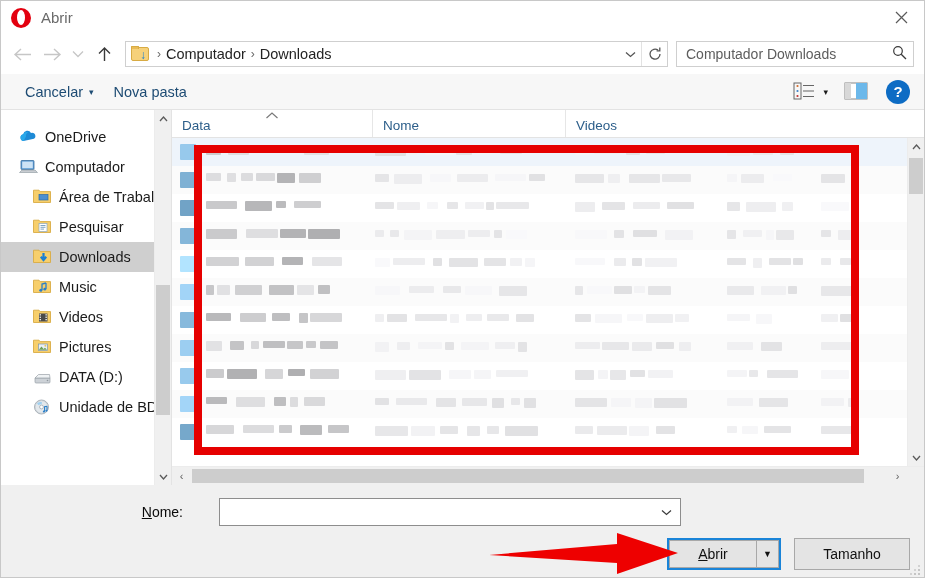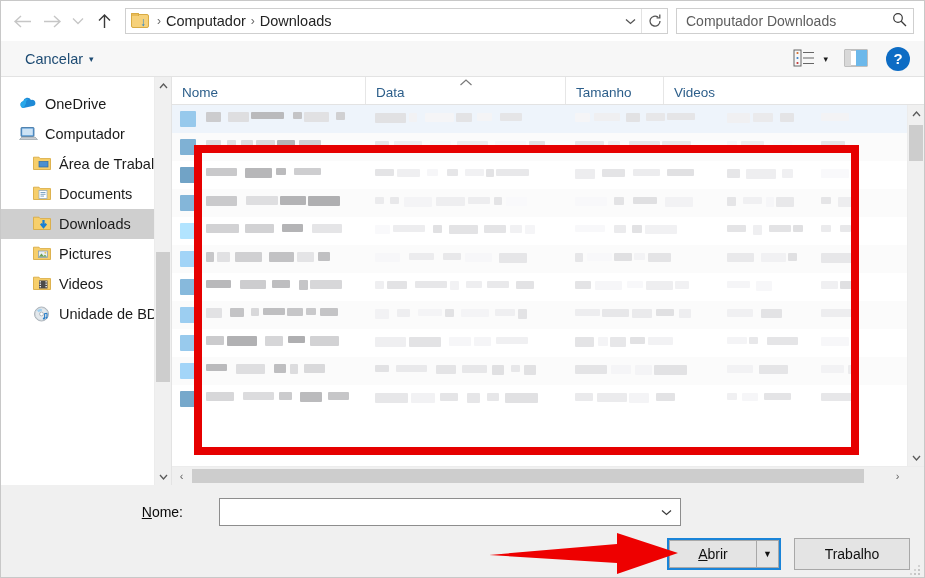--- a/index.html
+++ b/index.html
@@ -311,20 +311,29 @@
   .resize-grip {
     position: absolute; right: 3px; bottom: 3px;
     width: 12px; height: 12px; z-index: 5;
   }
 </style>
 </head>
 <body>
 
 <div class="dialog">
 
+  <div class="titlebar">
+    <div class="opera-logo"></div>
+    <div class="title-text">Abrir</div>
+    <div class="close-btn">
+      <svg width="13" height="13" viewBox="0 0 13 13">
+          <path d="M1,1 L12,12 M12,1 L1,12" stroke="#5a5a5a" stroke-width="1.2" fill="none"></path>
+        </svg>
+    </div>
+  </div>
 
   <div class="navbar">
     <div class="nav-btn disabled">
       <svg width="19" height="15" viewBox="0 0 19 15">
           <path d="M8,2 L2,7.5 L8,13 M2,7.5 L18,7.5" stroke="#c6c6c6" stroke-width="1.4" fill="none"></path>
         </svg>
     </div>
     <div class="nav-btn disabled">
       <svg width="19" height="15" viewBox="0 0 19 15">
           <path d="M11,2 L17,7.5 L11,13 M17,7.5 L1,7.5" stroke="#c6c6c6" stroke-width="1.4" fill="none"></path>
@@ -375,20 +384,23 @@
           </svg>
       </div>
     </div>
   </div>
 
   <div class="cmdbar">
     <div class="cmd-item">
       <span>Cancelar</span>
       <span class="cmd-caret">▾</span>
     </div>
+    <div class="cmd-item">
+      <span>Nova pasta</span>
+    </div>
     <div class="cmd-right">
       <div class="view-icon">
         <svg width="22" height="18" viewBox="0 0 22 18">
           <rect x="1" y="1" width="7" height="16" stroke="#666" stroke-width="1" fill="none"></rect>
           <circle cx="4.5" cy="4" r="1.1" fill="#d06a2a"></circle>
             <circle cx="4.5" cy="9" r="1.1" fill="#3c7fc4"></circle>
             <circle cx="4.5" cy="14" r="1.1" fill="#c03030"></circle>
           <path d="M10,3.5 L21,3.5 M10,9 L21,9 M10,14.5 L21,14.5" stroke="#666" stroke-width="1.2"></path>
         </svg>
       </div>
@@ -431,50 +443,67 @@
                 <rect x="6" y="5.5" width="9" height="5.5" fill="#4c8fd0" stroke="#2d6ba5" stroke-width="0.7"></rect>
               </svg></span>
             <span>Área de Trabalho</span>
           </div>
           <div class="nav-item indent">
             <span class="ni-icon"><svg width="18" height="15" viewBox="0 0 18 15">
                 <path d="M0.5,3 L0.5,1.2 L6,1.2 L7.2,2.6 L17.5,2.6 L17.5,13.5 L0.5,13.5 Z" fill="#f7cf6c" stroke="#d9ab44" stroke-width="0.9"></path>
                 <rect x="6" y="4.5" width="8" height="8" fill="#fff" stroke="#8aa7c0" stroke-width="0.7"></rect>
                 <path d="M7.5,6.5 L12.5,6.5 M7.5,8.3 L12.5,8.3 M7.5,10.1 L11,10.1" stroke="#5d8db5" stroke-width="0.8"></path>
               </svg></span>
-            <span>Documents</span>
+            <span>Pesquisar</span>
           </div>
           <div class="nav-item indent selected">
             <span class="ni-icon"><svg width="18" height="15" viewBox="0 0 18 15">
                 <path d="M0.5,3 L0.5,1.2 L6,1.2 L7.2,2.6 L17.5,2.6 L17.5,13.5 L0.5,13.5 Z" fill="#f7cf6c" stroke="#d9ab44" stroke-width="0.9"></path>
                 <path d="M10.5,4 L10.5,9 M7.8,7.8 L10.5,11 L13.2,7.8" stroke="#1a7fd4" stroke-width="2.2" fill="none"></path>
               </svg></span>
             <span>Downloads</span>
           </div>
           <div class="nav-item indent">
             <span class="ni-icon"><svg width="18" height="15" viewBox="0 0 18 15">
                 <path d="M0.5,3 L0.5,1.2 L6,1.2 L7.2,2.6 L17.5,2.6 L17.5,13.5 L0.5,13.5 Z" fill="#f7cf6c" stroke="#d9ab44" stroke-width="0.9"></path>
-                <rect x="5.5" y="5" width="9" height="6.5" fill="#e9eff5" stroke="#7b96ad" stroke-width="0.7"></rect>
-                <path d="M6,10.5 L8.5,7.5 L10.5,10 L12,8.8 L14,10.8 L6,10.8 Z" fill="#6c9f55"></path>
-                <circle cx="12.4" cy="6.7" r="1" fill="#e7c65a"></circle>
-              </svg></span>
-            <span>Pictures</span>
+                <path d="M13,4 L13,10 M13,4 L9,5 L9,11" stroke="#2a7fc9" stroke-width="1.3" fill="none"></path>
+                <circle cx="7.8" cy="11.2" r="1.5" fill="#2a7fc9"></circle>
+                <circle cx="11.8" cy="10.2" r="1.4" fill="#2a7fc9"></circle>
+              </svg></span>
+            <span>Music</span>
           </div>
           <div class="nav-item indent">
             <span class="ni-icon"><svg width="18" height="15" viewBox="0 0 18 15">
                 <path d="M0.5,3 L0.5,1.2 L6,1.2 L7.2,2.6 L17.5,2.6 L17.5,13.5 L0.5,13.5 Z" fill="#f7cf6c" stroke="#d9ab44" stroke-width="0.9"></path>
                 <rect x="6" y="4.5" width="8.5" height="8" fill="#4a4a4a"></rect>
                 <rect x="6.6" y="5.2" width="1.3" height="1.3" fill="#fff"></rect>
                 <rect x="6.6" y="7.6" width="1.3" height="1.3" fill="#fff"></rect>
                 <rect x="6.6" y="10" width="1.3" height="1.3" fill="#fff"></rect>
                 <rect x="12.5" y="5.2" width="1.3" height="1.3" fill="#fff"></rect>
                 <rect x="12.5" y="7.6" width="1.3" height="1.3" fill="#fff"></rect>
                 <rect x="12.5" y="10" width="1.3" height="1.3" fill="#fff"></rect>
               </svg></span>
             <span>Videos</span>
+          </div>
+          <div class="nav-item indent">
+            <span class="ni-icon"><svg width="18" height="15" viewBox="0 0 18 15">
+                <path d="M0.5,3 L0.5,1.2 L6,1.2 L7.2,2.6 L17.5,2.6 L17.5,13.5 L0.5,13.5 Z" fill="#f7cf6c" stroke="#d9ab44" stroke-width="0.9"></path>
+                <rect x="5.5" y="5" width="9" height="6.5" fill="#e9eff5" stroke="#7b96ad" stroke-width="0.7"></rect>
+                <path d="M6,10.5 L8.5,7.5 L10.5,10 L12,8.8 L14,10.8 L6,10.8 Z" fill="#6c9f55"></path>
+                <circle cx="12.4" cy="6.7" r="1" fill="#e7c65a"></circle>
+              </svg></span>
+            <span>Pictures</span>
+          </div>
+          <div class="nav-item indent">
+            <span class="ni-icon"><svg width="19" height="16" viewBox="0 0 19 16">
+                <path d="M2,9 L17,9 L17,13 a1,1 0 0,1 -1,1 L3,14 a1,1 0 0,1 -1,-1 Z" fill="#cdd2d7" stroke="#9aa1a8" stroke-width="0.7"></path>
+                <path d="M2,9 L5.5,5.5 L16.5,5.5 L17,9 Z" fill="#eff2f4" stroke="#9aa1a8" stroke-width="0.7"></path>
+                <circle cx="14.5" cy="11.5" r="0.8" fill="#8f979e"></circle>
+              </svg></span>
+            <span>DATA (D:)</span>
           </div>
           <div class="nav-item indent">
             <span class="ni-icon"><svg width="19" height="16" viewBox="0 0 19 16">
                 <circle cx="8.5" cy="8" r="7" fill="#e3e8ec" stroke="#97a0a8" stroke-width="0.8"></circle>
                 <circle cx="8.5" cy="8" r="6.3" fill="none" stroke="#bfc7cd" stroke-width="0.6"></circle>
                 <circle cx="8.5" cy="8" r="1.9" fill="#fff" stroke="#97a0a8" stroke-width="0.7"></circle>
                 <path d="M4,4.5 a6,6 0 0,1 5,-1.3 l-0.4,2.2 a4,4 0 0,0 -3,0.8 z" fill="#9fd0f0"></path>
                 <path d="M14,7.2 L14,11.5 M14,7.2 L11.6,7.8 L11.6,12.2" stroke="#2a7fc9" stroke-width="1.1" fill="none"></path>
                 <circle cx="10.9" cy="12.5" r="1.1" fill="#2a7fc9"></circle>
                 <circle cx="13.4" cy="11.8" r="1" fill="#2a7fc9"></circle>
@@ -492,31 +521,28 @@
         <div class="sb-arrow" style="position:absolute;bottom:0;left:0;right:0;">
           <svg width="9" height="6" viewBox="0 0 9 6">
               <path d="M1,1 L4.5,5 L8,1" stroke="#5a5a5a" stroke-width="1.3" fill="none"></path>
             </svg>
         </div>
       </div>
     </div>
 
     <div class="filelist">
       <div class="col-header" id="col-header">
-          <div class="col" style="width: 193px; flex: 0 0 193px;">
-            <span>Nome</span>
-          </div>
           <div class="col" style="width: 200px; flex: 0 0 200px;">
             <span class="sort-ind"><svg width="13" height="7" viewBox="0 0 13 7">
                 <path d="M1,6 L6.5,1 L12,6" stroke="#7a7a7a" stroke-width="1.2" fill="none"></path>
               </svg></span>
             <span>Data</span>
           </div>
-          <div class="col" style="width: 98px; flex: 0 0 98px;">
-            <span>Tamanho</span>
+          <div class="col" style="width: 193px; flex: 0 0 193px;">
+            <span>Nome</span>
           </div>
           <div class="col" style="width: 60px; flex: 0 0 60px;">
             <span>Videos</span>
           </div>
         </div>
       <div class="rows-area" id="rows-area">
           <div class="frow" style="position: absolute; left: 0px; right: 17px; top: 280px;">
             <div class="ficon" style="background: rgb(118, 168, 203);"></div>
             <div class="blur" style="left: 34px; top: 7px; width: 28px; height: 9px; background: rgb(215, 215, 217);"></div>
             <div class="blur" style="left: 71px; top: 7px; width: 31px; height: 8px; background: rgb(220, 220, 222);"></div>
@@ -809,21 +835,21 @@
 
     <div class="btn-row">
       <div class="split-wrap">
         <div class="split-main">
             <u>A</u>
             <span>brir</span>
           </div>
         <div class="split-arrow">▼</div>
       </div>
       <div class="cancel-btn">
-        <span>Trabalho</span>
+        <span>Tamanho</span>
       </div>
     </div>
 
     <div class="resize-grip">
       <svg width="12" height="12" viewBox="0 0 12 12">
         <circle cx="10" cy="10" r="0.9" fill="#b0b0b0"></circle>
           <circle cx="6" cy="10" r="0.9" fill="#b0b0b0"></circle>
         <circle cx="10" cy="6" r="0.9" fill="#b0b0b0"></circle>
           <circle cx="2" cy="10" r="0.9" fill="#c4c4c4"></circle>
         <circle cx="10" cy="2" r="0.9" fill="#c4c4c4"></circle>

